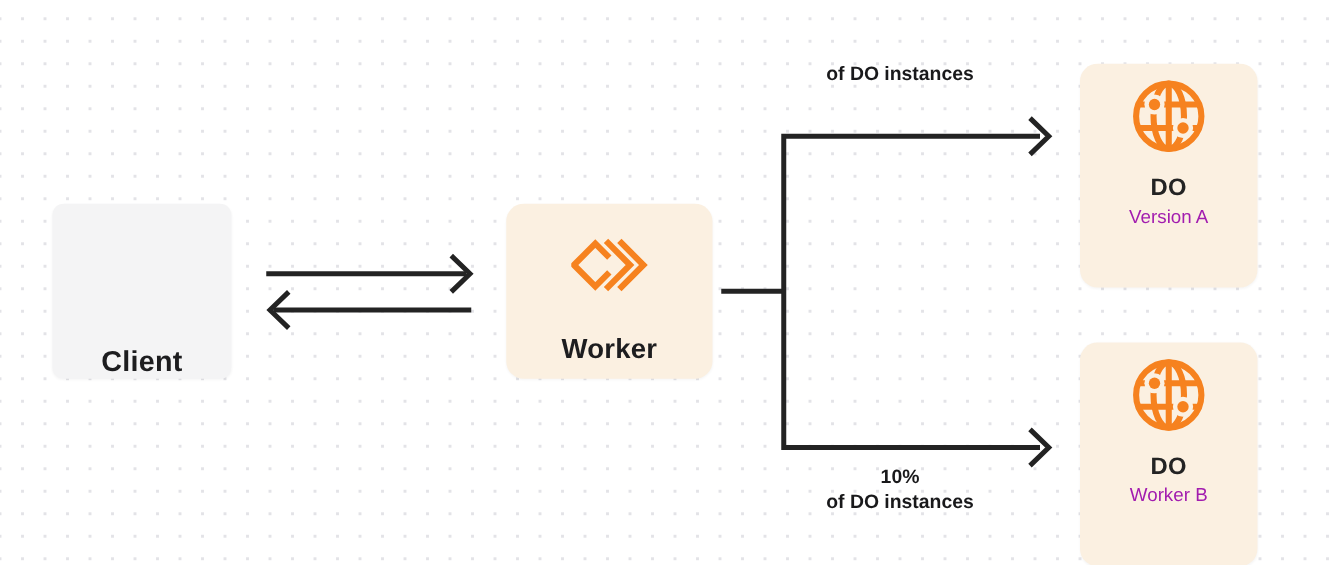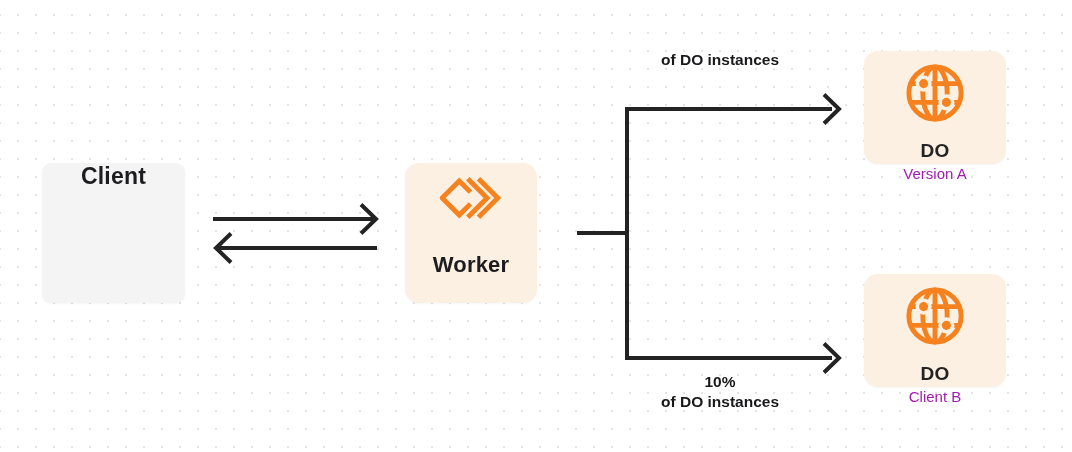--- a/index.html
+++ b/index.html
@@ -18,38 +18,38 @@
 
   .node {
     position:absolute;
     display:flex; flex-direction:column; align-items:center;
     box-shadow: 0 1px 2px rgba(0,0,0,0.04);
   }
 
   .client-box {
     left:42px; top:163px; width:143px; height:140px;
     background:#f4f4f5; border-radius:9px;
-    justify-content:flex-start;
+    justify-content:flex-end;
   }
   .client-label {
     font-size:23px; font-weight:bold; color:#1d1d1f; letter-spacing:0.2px;
   }
 
   .worker-box {
-    left:405px; top:163px; width:132px; height:140px;
+    left:405px; top:163px; width:165px; height:140px;
     background:#fbf0e1; border-radius:14px;
-    padding-top:8px;
+    padding-top:22px;
   }
   .worker-label {
     margin-top:27px; font-size:22px; font-weight:bold; color:#1d1d1f;
     letter-spacing:0.2px;
   }
 
   .do-box {
-    left:864px; width:142px; height:113px;
+    left:864px; width:142px; height:179px;
     background:#fbf0e1; border-radius:14px;
     padding-top:11px;
   }
   .do-box.a { top:51px; }
   .do-box.b { top:274px; }
   .do-title {
     margin-top:16px; font-size:19px; font-weight:bold; color:#232323; line-height:21px;
     letter-spacing:0.3px;
   }
   .do-subtitle {
@@ -150,16 +150,16 @@
         <path d="M28 4.4 V51.6"></path>
         <path d="M6 19.5 H50"></path>
         <path d="M6 36.5 H50"></path>
       </g>
       <circle cx="17.7" cy="19.5" r="7.3" fill="#fbf0e1"></circle>
       <circle cx="38.3" cy="36.5" r="7.3" fill="#fbf0e1"></circle>
       <circle cx="17.7" cy="19.5" r="4.1" fill="#f6821f"></circle>
       <circle cx="38.3" cy="36.5" r="4.1" fill="#f6821f"></circle>
     </svg>
     <span class="do-title">DO</span>
-    <span class="do-subtitle">Client B</span>
+    <span class="do-subtitle">Worker B</span>
   </div>
 
 </div>
 
 </body></html>

